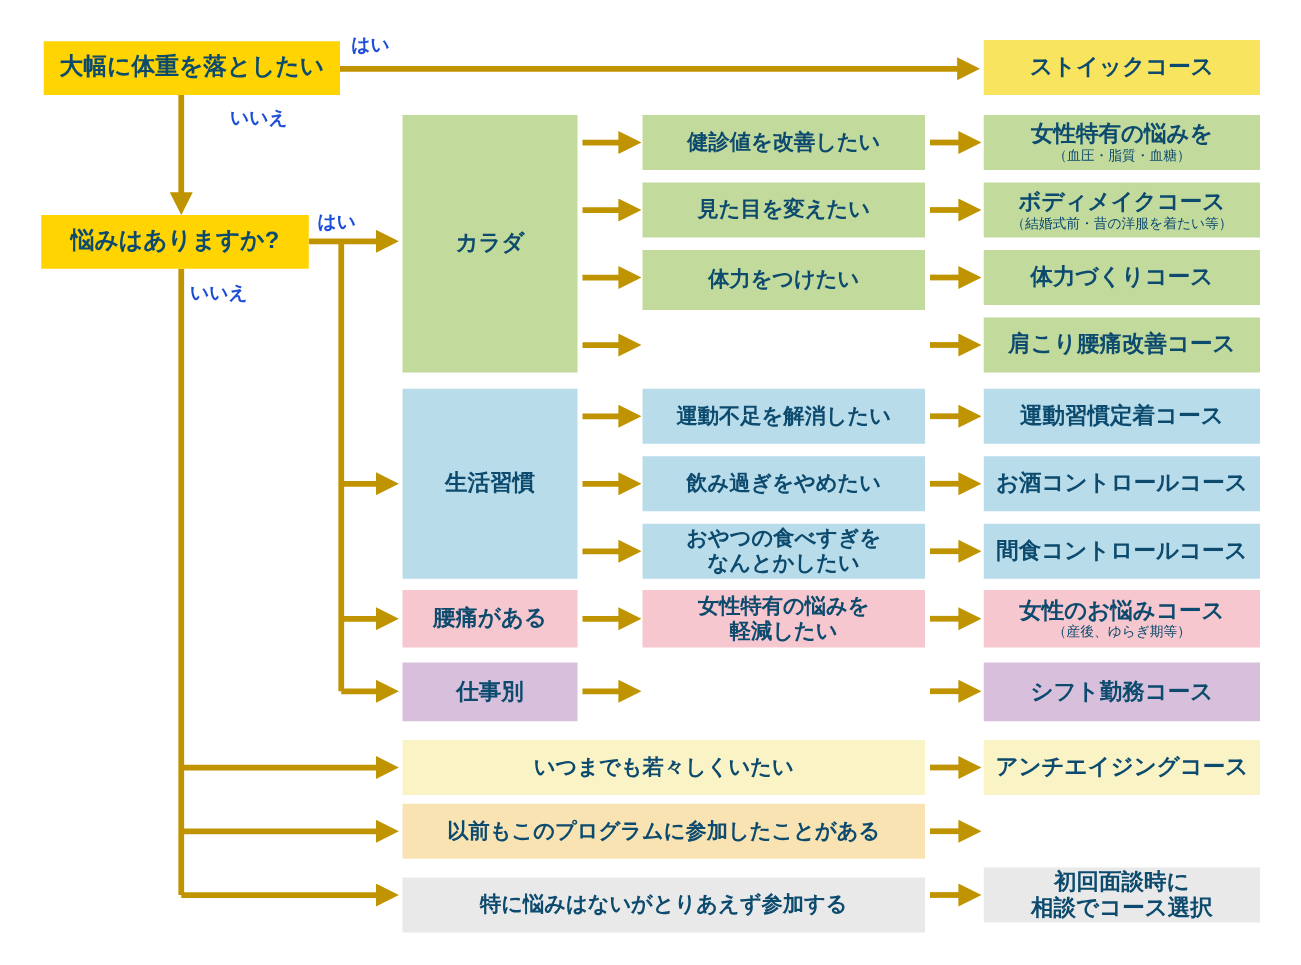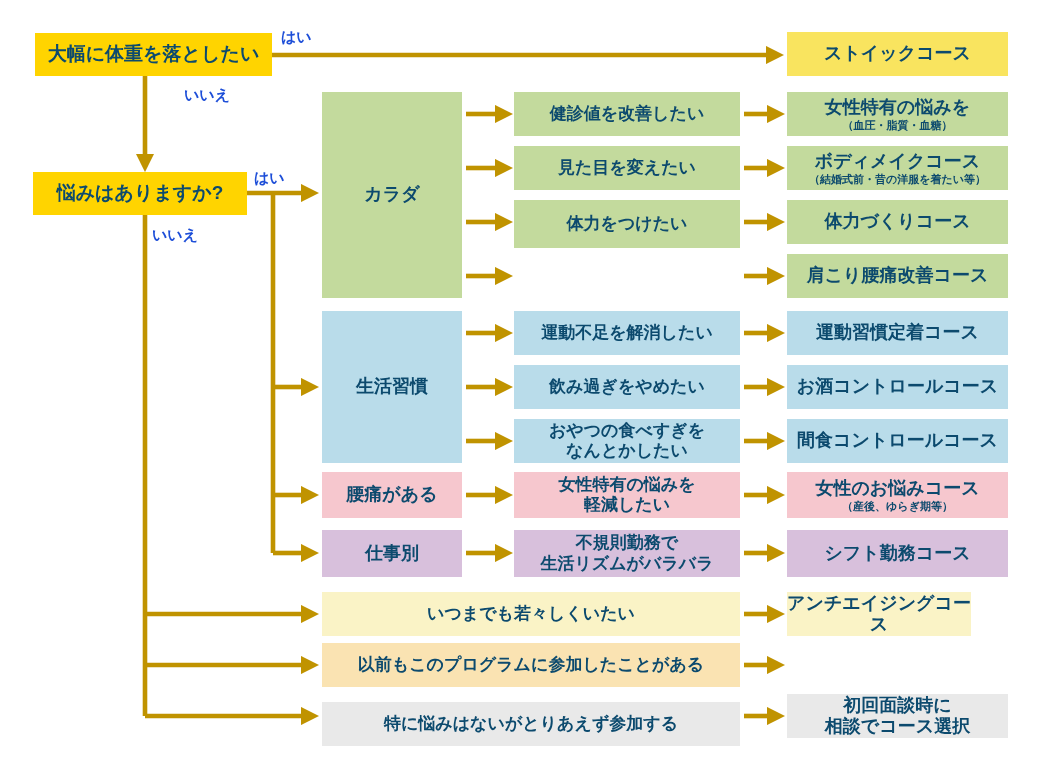--- a/index.html
+++ b/index.html
@@ -8,21 +8,21 @@
     font-family:"Liberation Sans","DejaVu Sans",sans-serif;color:#222;
   }
   .connectors{position:absolute;left:0;top:0;width:1041px;height:772px;pointer-events:none;}
   .ln{stroke:var(--arrow);stroke-width:4.6;fill:none;}
   .ah{fill:var(--arrow);}
   .box{
     position:absolute;display:flex;flex-direction:column;align-items:center;justify-content:center;
     text-align:center;font-weight:bold;color:#0c4a6e;
   }
   .txt{white-space:pre-line;line-height:1.18;}
-  .note{font-size:11px;line-height:1.15;margin-top:1px;font-weight:bold;white-space:pre-line;}
+  .note{font-size:11px;line-height:1.15;margin-top:1px;font-weight:normal;white-space:pre-line;}
   .decision{background:var(--decision_bg);font-size:19px;}
   .cat{font-size:18px;}
   .stmt{font-size:17px;}
   .course{font-size:18px;}
   .bg-stoic{background:var(--stoic_bg);}
   .bg-green{background:var(--green_bg);}
   .bg-blue{background:var(--blue_bg);}
   .bg-pink{background:var(--pink_bg);}
   .bg-purple{background:var(--purple_bg);}
   .bg-paleyellow{background:var(--paleyellow_bg);}
@@ -154,32 +154,28 @@
 
   <div class="box stmt bg-pink" style="left:514px;top:472px;width:226px;height:46px">
     <span class="txt">女性特有の悩みを
 軽減したい</span>
   </div>
   <div class="box course bg-pink" style="left:787px;top:472px;width:221px;height:46px">
     <span class="txt">女性のお悩みコース</span>
     <span class="note">（産後、ゆらぎ期等）</span>
   </div>
 
-  <div class="box stmt bg-purple" style="left:514px;top:530px;width:226px;height:47px">
-    <span class="txt">不規則勤務で
-生活リズムがバラバラ</span>
-  </div>
   <div class="box course bg-purple" style="left:787px;top:530px;width:221px;height:47px">
     <span class="txt">シフト勤務コース</span>
   </div>
 
   <div class="box stmt bg-paleyellow" style="left:322px;top:592px;width:418px;height:44px">
     <span class="txt">いつまでも若々しくいたい</span>
   </div>
-  <div class="box course bg-paleyellow" style="left:787px;top:592px;width:184px;height:44px">
+  <div class="box course bg-paleyellow" style="left:787px;top:592px;width:221px;height:44px">
     <span class="txt">アンチエイジングコース</span>
   </div>
   <div class="box stmt bg-orange" style="left:322px;top:643px;width:418px;height:44px">
     <span class="txt">以前もこのプログラムに参加したことがある</span>
   </div>
   <div class="box stmt bg-gray" style="left:322px;top:702px;width:418px;height:44px">
     <span class="txt">特に悩みはないがとりあえず参加する</span>
   </div>
   <div class="box course bg-gray" style="left:787px;top:694px;width:221px;height:44px">
     <span class="txt">初回面談時に

